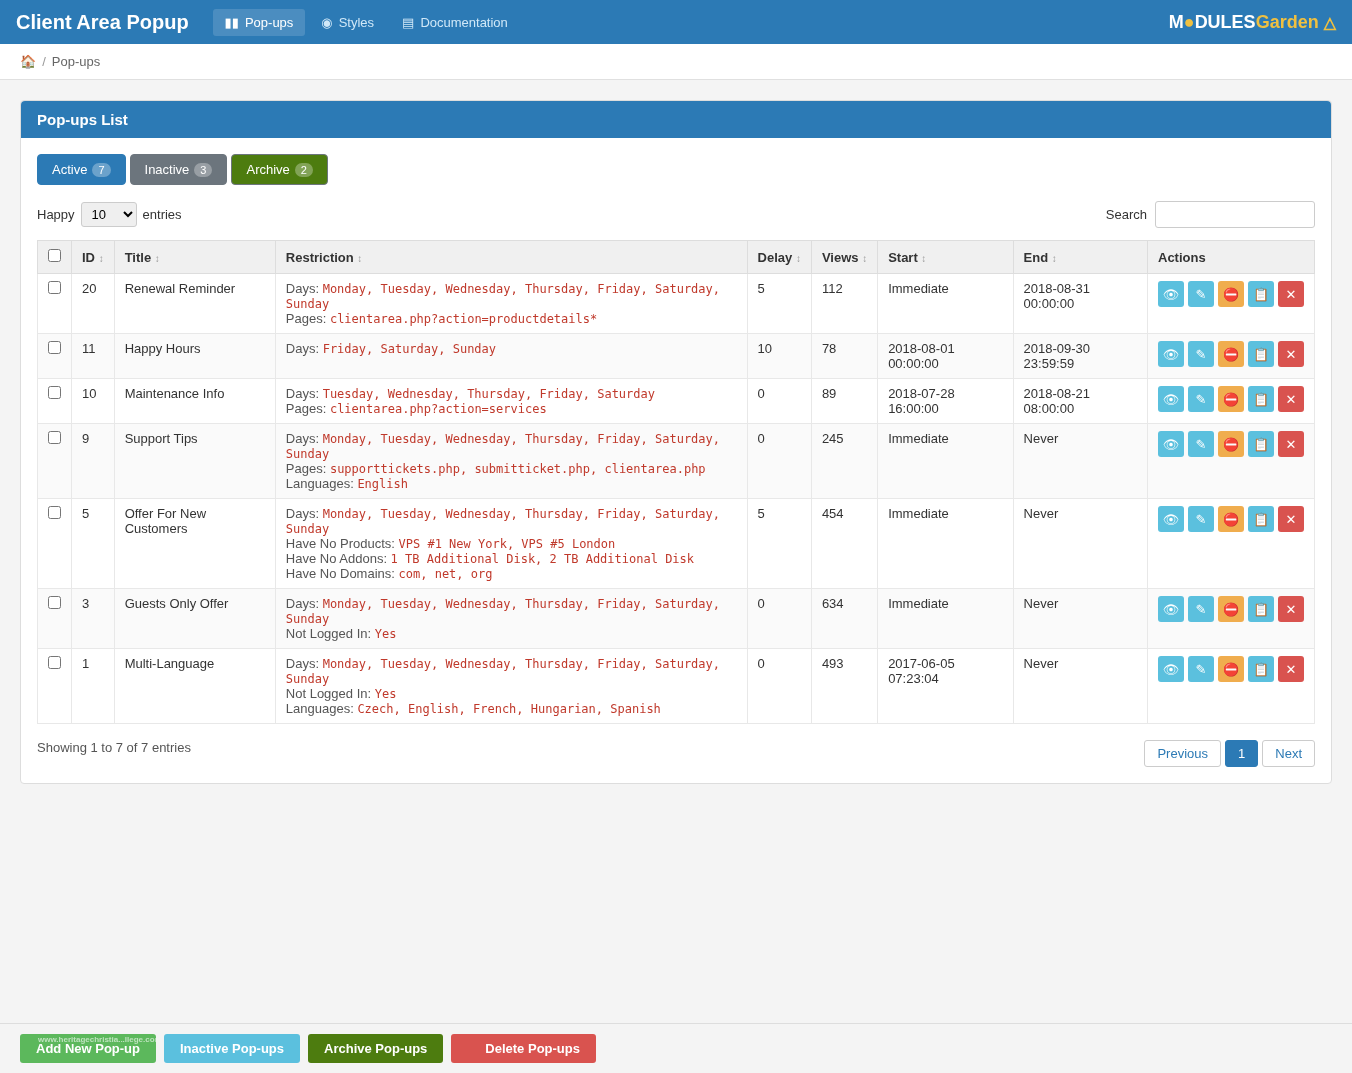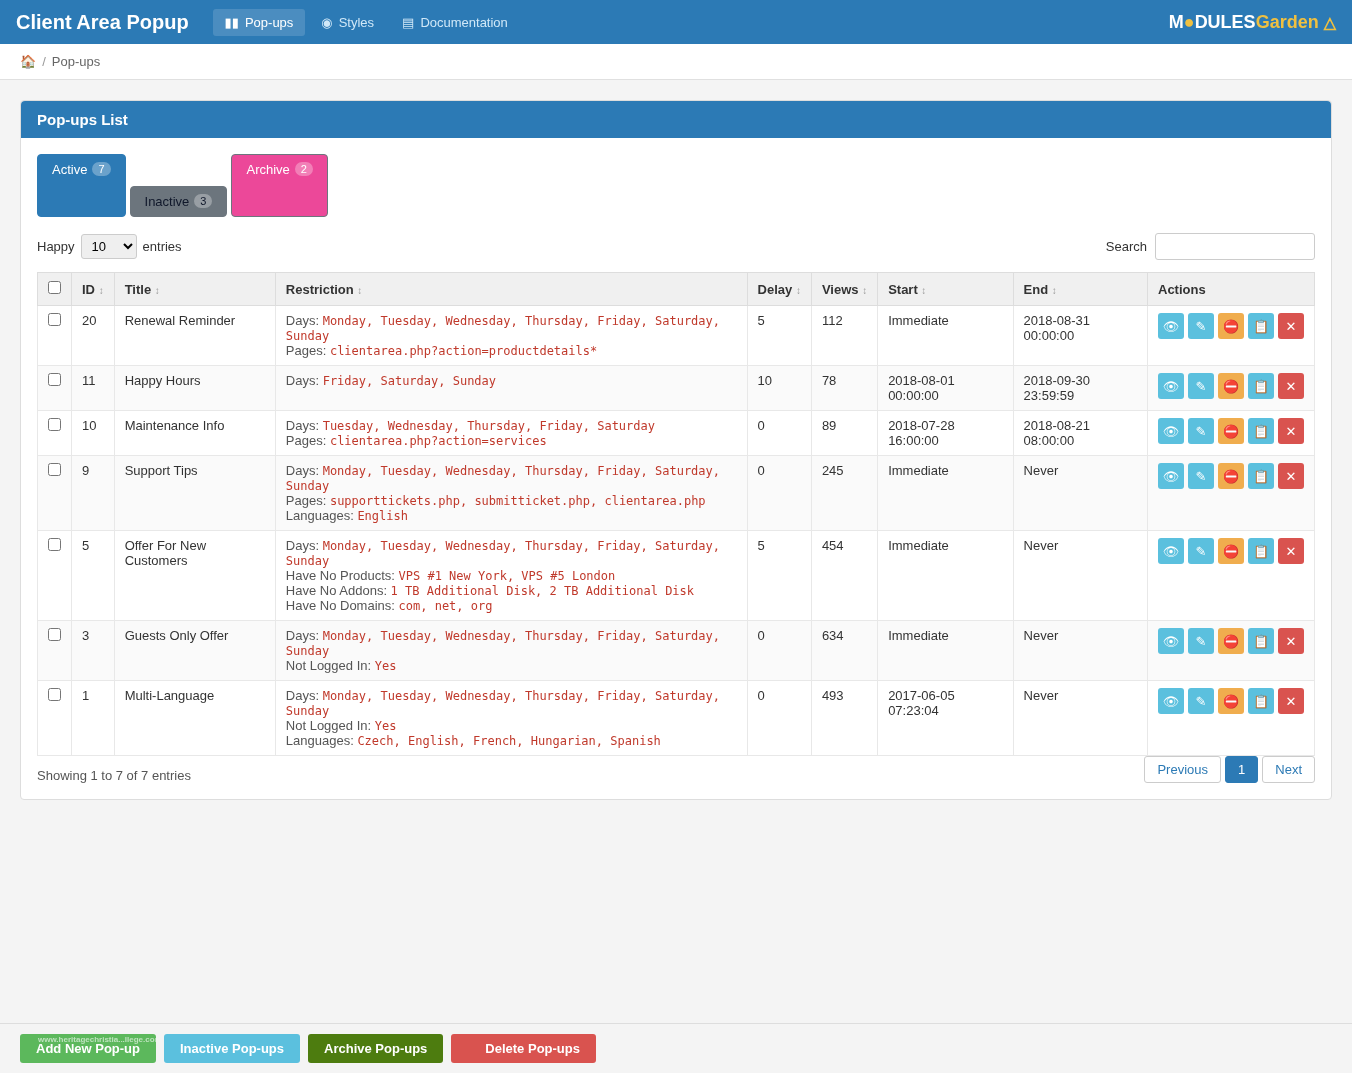--- a/index.html
+++ b/index.html
@@ -66,36 +66,35 @@
 
     
     .tabs { display: flex; gap: 4px; margin-bottom: 16px; }
     .tab {
       padding: 7px 14px;
       border-radius: 4px;
       cursor: pointer;
       font-size: 13px;
       border: 1px solid transparent;
       display: flex;
-      align-items: flex-start;
+      align-items: flex-end;
       gap: 5px;
     }
     .tab.active-tab {
       background: #2c7ab5;
       color: #fff;
       border-color: #2c7ab5;
     }
     .tab.inactive-tab {
       background: #6c757d;
-      color: #0f172a;
+      color: #ffffff;
       border-color: #6c757d;
-      margin-top: 32px;
     }
     .tab.archive-tab {
-      background: #ec4899;
+      background: #4d7c0f;
       color: #fff;
       border-color: #6c757d;
     }
     .tab-badge {
       background: rgba(255,255,255,0.3);
       border-radius: 8px;
       padding: 1px 6px;
       font-size: 11px;
     }
 
@@ -164,21 +163,22 @@
     .btn-view { background: #5bc0de; }
     .btn-edit { background: #5bc0de; }
     .btn-disable { background: #f0ad4e; }
     .btn-copy { background: #5bc0de; }
     .btn-delete { background: #d9534f; }
 
     
     .pagination-row {
       display: flex;
       justify-content: space-between;
-      align-items: flex-end;
+      align-items: flex-start;
+      margin-top: 16px;
       font-size: 13px;
       color: #555;
     }
     .pagination-btns { display: flex; gap: 4px; align-items: center; }
     .page-btn {
       padding: 5px 12px;
       border: 1px solid #ccc;
       background: #fff;
       border-radius: 3px;
       cursor: pointer;

